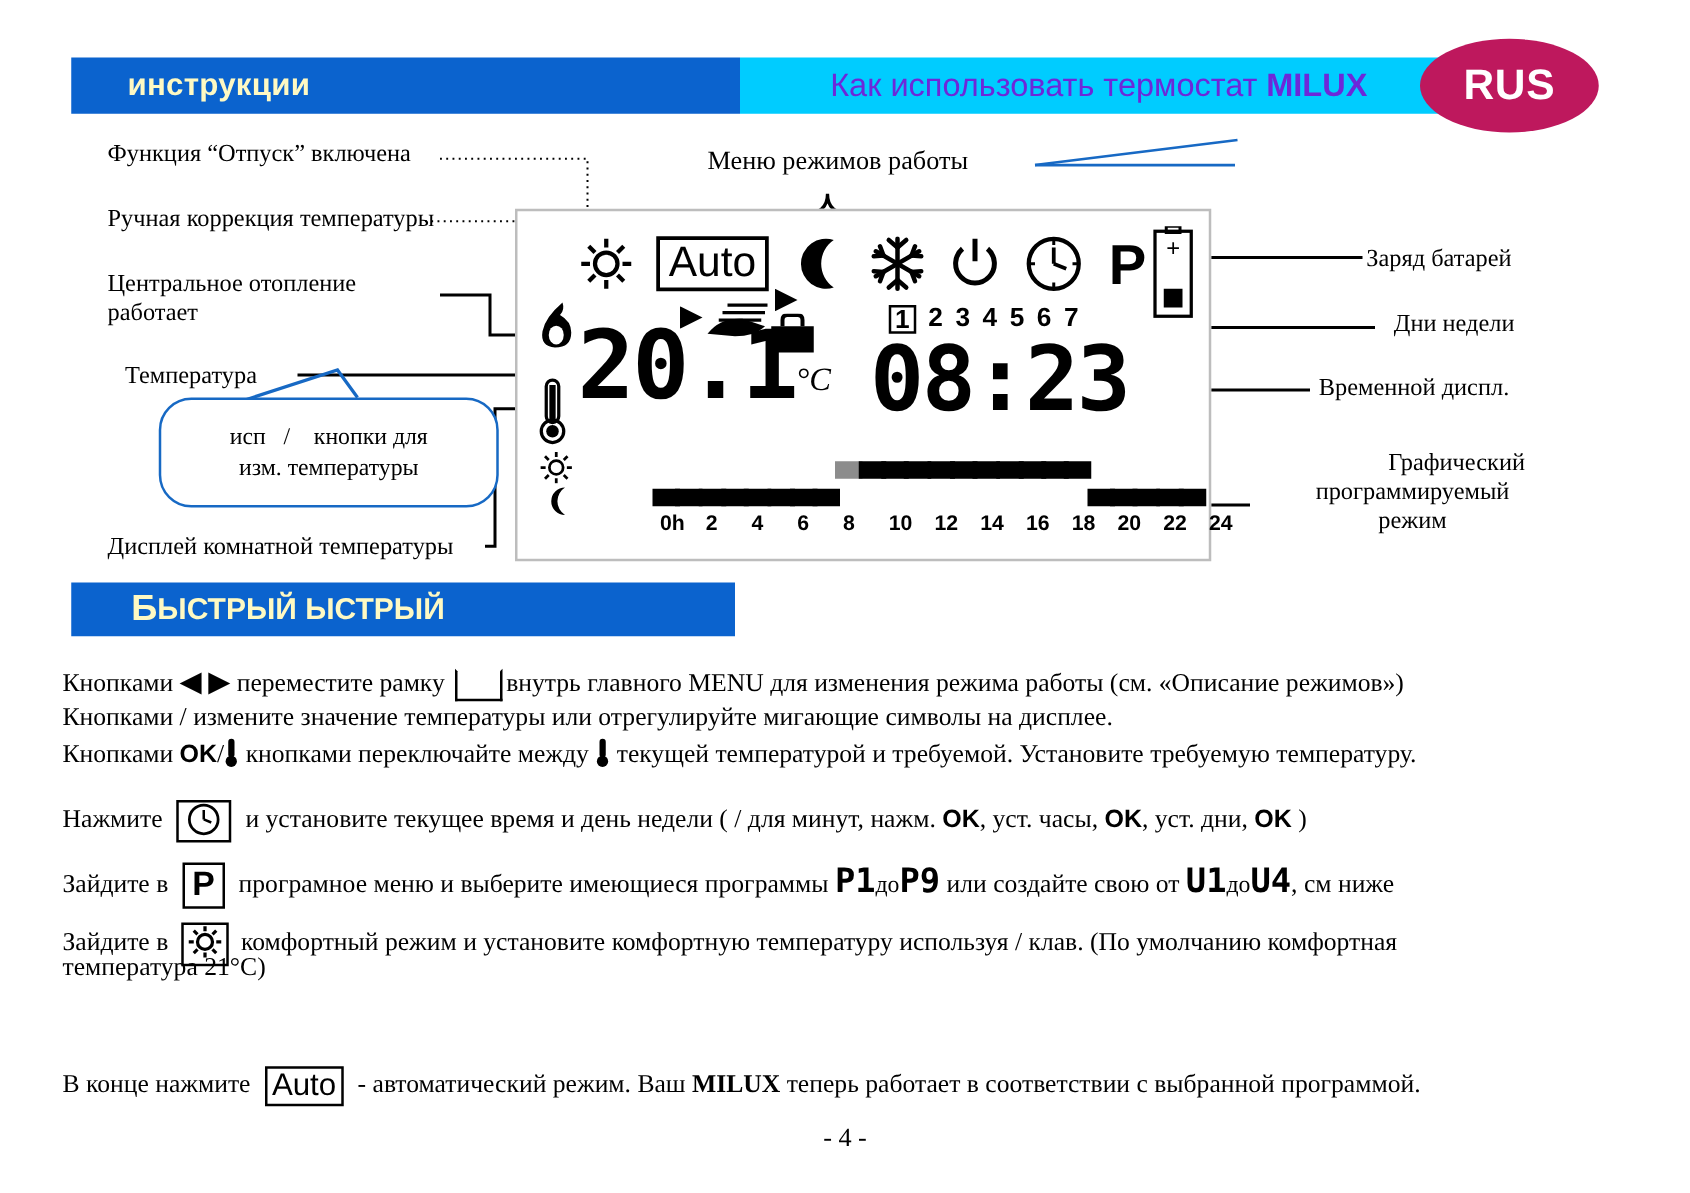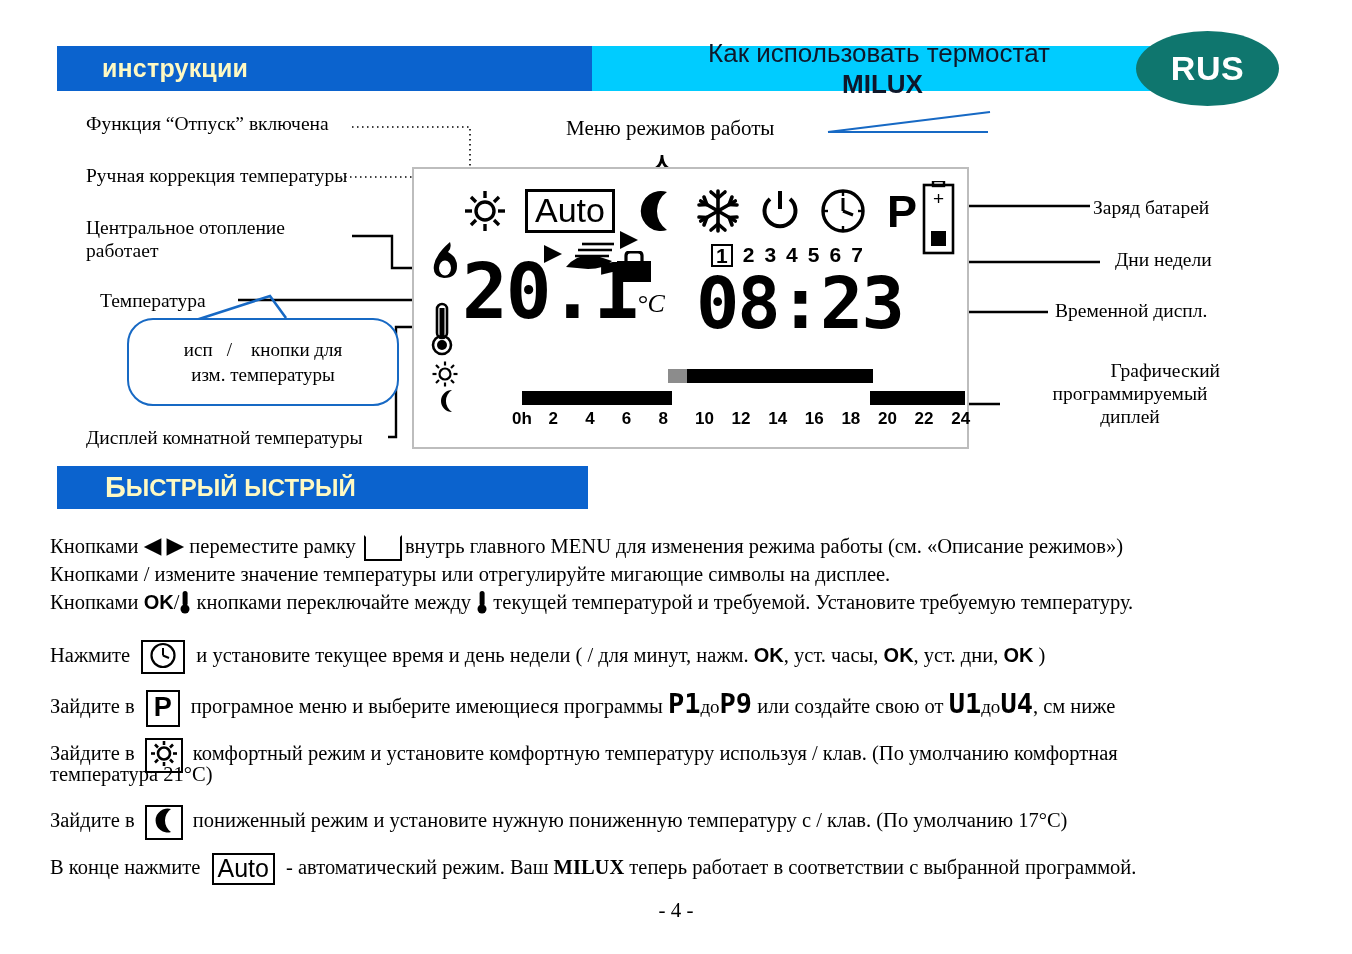--- a/index.html
+++ b/index.html
@@ -14,38 +14,38 @@
   .page{position:relative;width:1352px;height:954px;}
 
   
   .bar{position:absolute;display:flex;align-items:stretch;}
   .bar .left{
     background:#0b63ce;color:#fef9c3;
     font-family:"Liberation Sans", sans-serif;
     font-weight:bold;display:flex;align-items:center;
   }
   .bar .right{
-    background:#00ccff;color:#0f172a;
+    background:#00ccff;color:#6d28d9;
     font-family:"Liberation Sans", sans-serif;
-    display:flex;align-items:center;justify-content:center;flex-direction:column;
+    display:flex;align-items:center;justify-content:center;
   }
   #bar1{left:57px;top:46px;width:1195px;height:45px;}
   #bar1 .left{width:490px;padding-left:45px;font-size:25px;letter-spacing:.2px;}
   #bar1 .right{flex:1;font-size:26px;padding-right:86px;}
   #bar1 .right b{font-weight:bold;margin-left:7px;font-size:26px;}
 
   #bar2{left:57px;top:466px;width:1220px;height:43px;}
   #bar2 .left{width:483px;padding-left:48px;font-size:24px;}
   #bar2 .right{flex:1;font-size:25px;justify-content:center;padding-right:40px;}
   #bar2 .left .cap{font-size:29px;}
 
   
   #rus{
     position:absolute;left:1136px;top:31px;width:143px;height:75px;
-    background:#0f766e;border-radius:50%;
+    background:#be185d;border-radius:50%;
     display:flex;align-items:center;justify-content:center;
     color:#fff;font-family:"Liberation Sans", sans-serif;
     font-weight:bold;font-size:34px;letter-spacing:.5px;
   }
 
   
   .anno{position:absolute;font-size:19.5px;line-height:23px;}
 
   
   #lcd{
@@ -79,21 +79,21 @@
   }
   #tempbig{position:absolute;left:48px;top:78px;}
   #timebig{position:absolute;left:282px;top:92px;}
 
   
   #progarea{position:absolute;left:16px;top:196px;width:528px;height:72px;}
   .blk{position:absolute;width:22px;height:14px;background:#000;}
   .blk.grey{background:#8c8c8c;}
   #hourlabels{position:absolute;left:0;top:44px;width:528px;height:20px;
     font-family:"Liberation Sans", sans-serif;font-weight:bold;font-size:17px;}
-  #hourlabels span{position:absolute;}
+  #hourlabels span{position:absolute;margin-left:16px;}
 
   
   .bubble{
     position:absolute;border:2.6px solid #1769c4;border-radius:26px;
     background:#fff;text-align:center;font-size:19px;line-height:25px;
     display:flex;flex-direction:column;align-items:center;justify-content:center;
   }
 
   
   #overlay{position:absolute;left:0;top:0;width:1352px;height:954px;pointer-events:none;}
@@ -179,21 +179,21 @@
   </div>
 
   <div class="anno" style="left:566px;top:117px;font-size:21px;">Меню режимов работы</div>
 
 
   <div class="anno" style="left:1093px;top:196px;">Заряд батарей</div>
   <div class="anno" style="left:1115px;top:248px;">Дни недели</div>
   <div class="anno" style="left:1055px;top:299px;">Временной диспл.</div>
   <div class="anno" style="left:1040px;top:359px;width:180px;text-align:right;">Графический</div>
   <div class="anno" style="left:1020px;top:382px;width:220px;text-align:center;">программируемый</div>
-  <div class="anno" style="left:1040px;top:405px;width:180px;text-align:center;">диплей</div>
+  <div class="anno" style="left:1040px;top:405px;width:180px;text-align:center;">режим</div>
 
   <div id="lcd">
 
     <div id="iconrow">
 
       <span class="modeicon" style="width:58px;">
         <svg width="42" height="42" viewBox="0 0 42 42">
           <circle cx="21" cy="21" r="9" fill="none" stroke="#000" stroke-width="3.4"></circle>
           <g stroke="#000" stroke-width="3.4" stroke-linecap="butt">
             <line x1="21" y1="1" x2="21" y2="8"></line>
@@ -458,29 +458,20 @@
             <line x1="20" y1="19.5" x2="23" y2="22.5"></line>
           <line x1="23" y1="4.5" x2="20" y2="7.5"></line>
             <line x1="8" y1="19.5" x2="5" y2="22.5"></line>
         </g>
       </svg>
     </span>
     <span>комфортный режим и установите комфортную температуру используя   /   клав.  (По умолчанию комфортная</span>
   </div>
   <div class="line" style="left:50px;top:762px;">температура 21°C)</div>
 
-  <div class="line" style="left:50px;top:805px;">
-    <span>Зайдите в</span>
-    <span class="ib sq" style="width:34px;height:31px;margin:0 5px;">
-      <svg width="28" height="27" viewBox="0 0 28 27">
-        <path d="M21 2 A12 12 0 1 0 21 25 A14 14 0 0 1 21 2 Z" fill="#000"></path>
-      </svg>
-    </span>
-    <span>пониженный режим и установите нужную пониженную температуру с   /   клав.  (По умолчанию 17°C)</span>
-  </div>
 
   <div class="line" style="left:50px;top:853px;">
     <span>В конце нажмите</span>
     <span class="ib sq sqauto" style="margin:0 6px;height:28px;">Auto</span>
     <span>- автоматический режим. Ваш </span><b>MILUX</b><span> теперь работает в соответствии с выбранной программой.</span>
   </div>
 
   <div id="pageno">- 4 -</div>
 </div>
 

